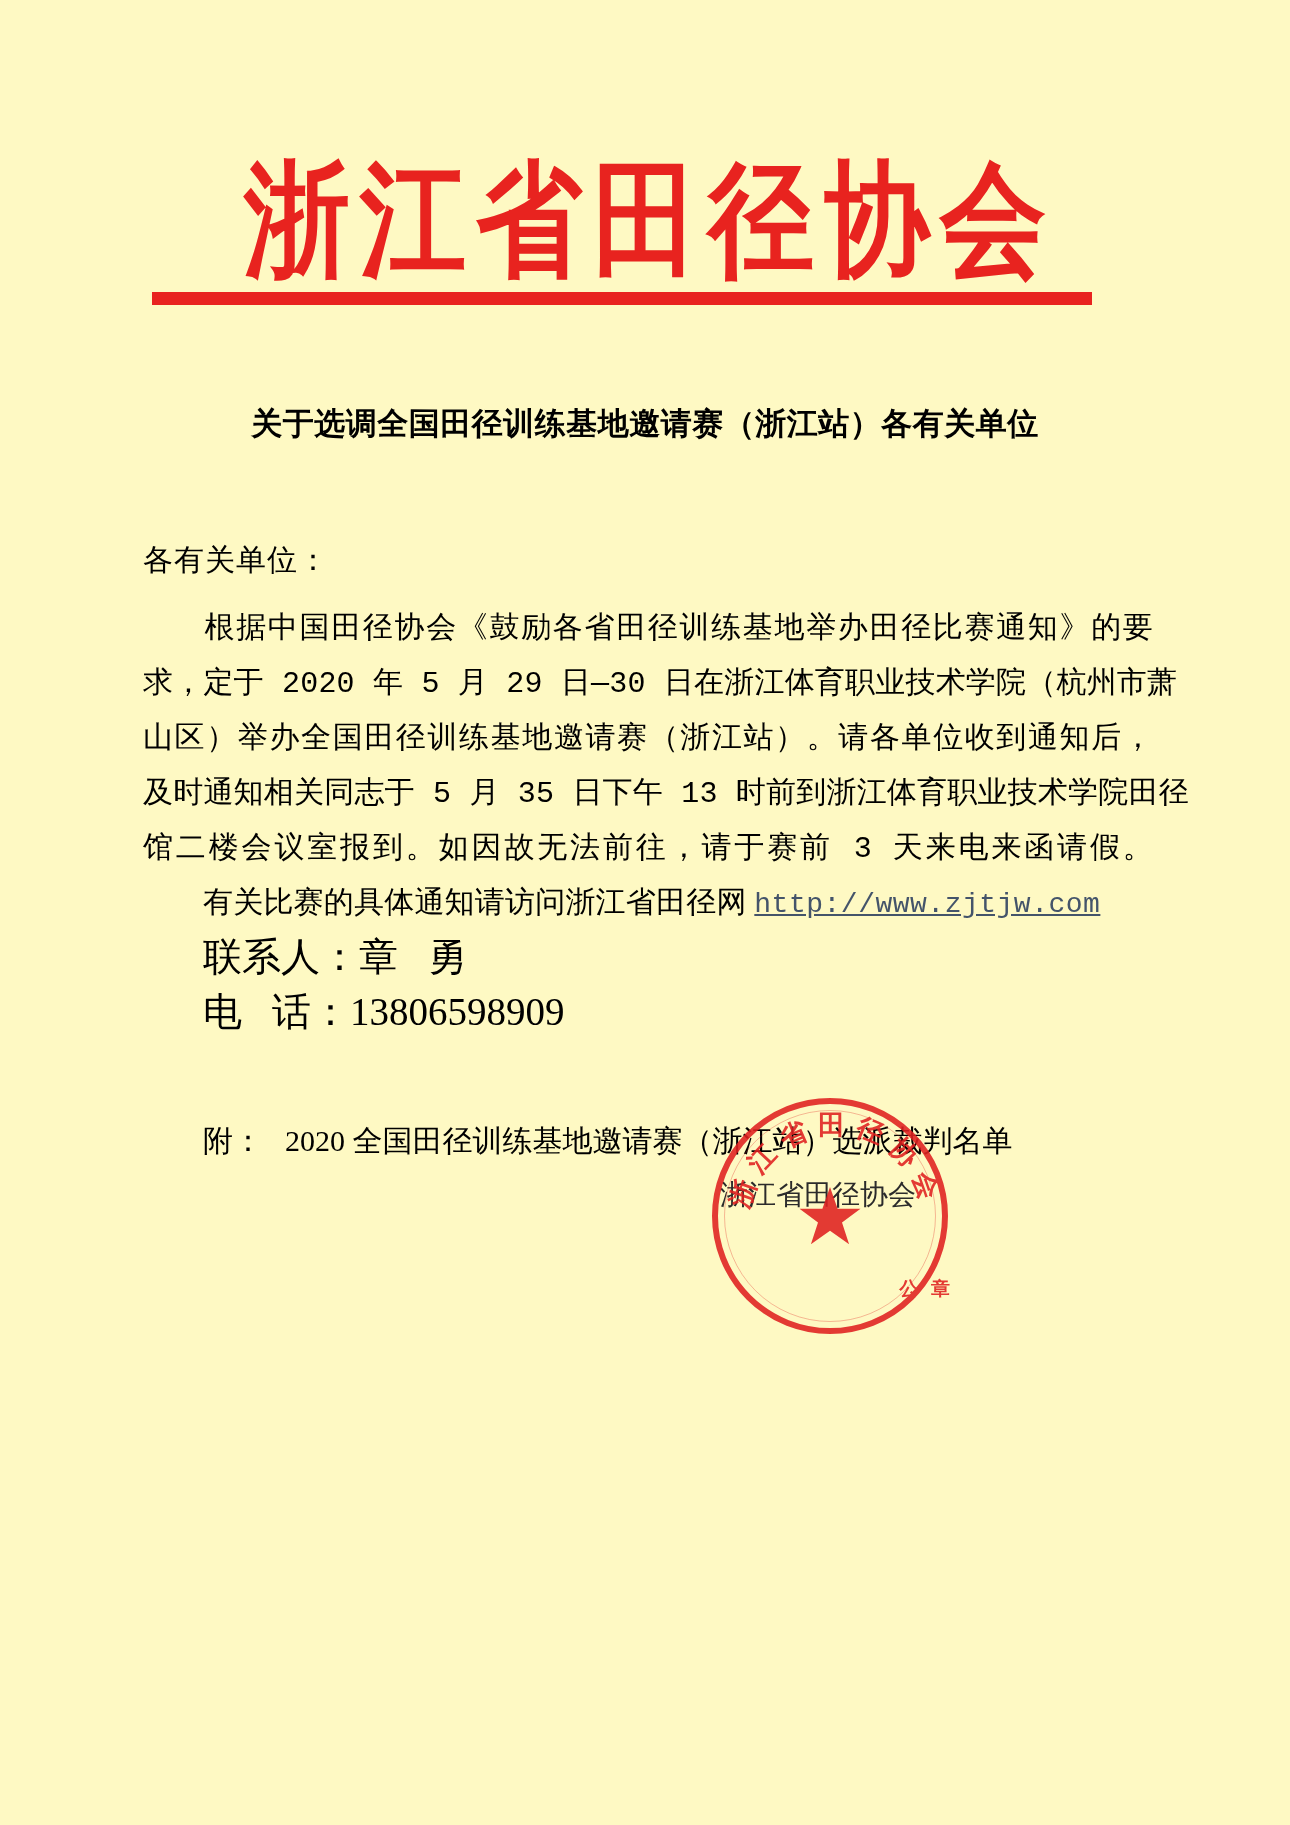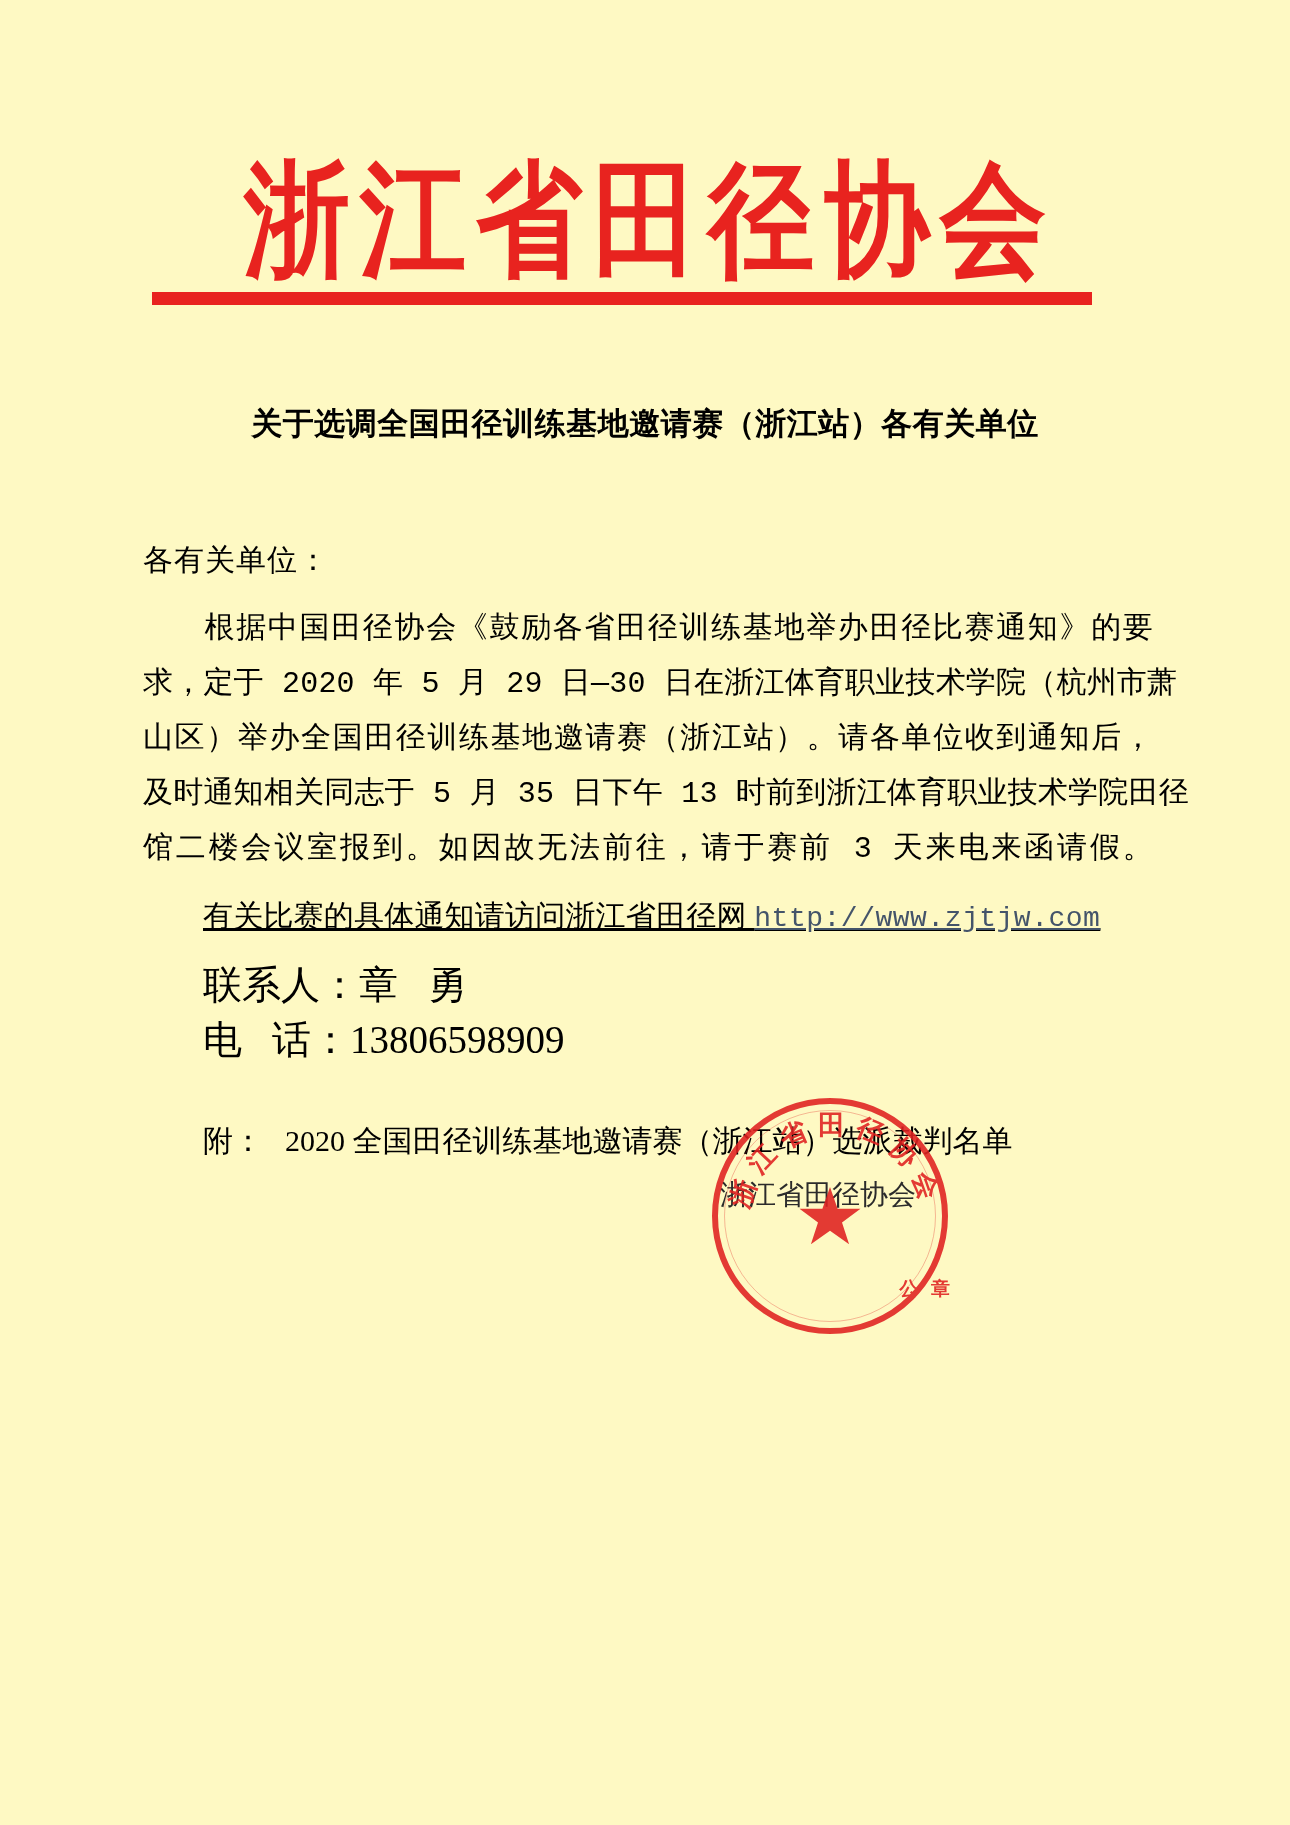--- a/index.html
+++ b/index.html
@@ -94,24 +94,23 @@
     display: block;
     white-space: nowrap;
   }
   .para-line-last {
     display: block;
     white-space: nowrap;
   }
 
   .line-indent {
     font-size: 30px;
-    line-height: 77px;
+    line-height: 49px;
     letter-spacing: 0.2px;
     white-space: nowrap;
-    text-decoration: underline;
   }
   .line-indent .indent {
     display: inline-block;
     width: 60px;
   }
 
   .url {
     font-family: "Liberation Mono", "DejaVu Sans Mono", monospace;
     font-size: 28px;
     color: #44546a;

